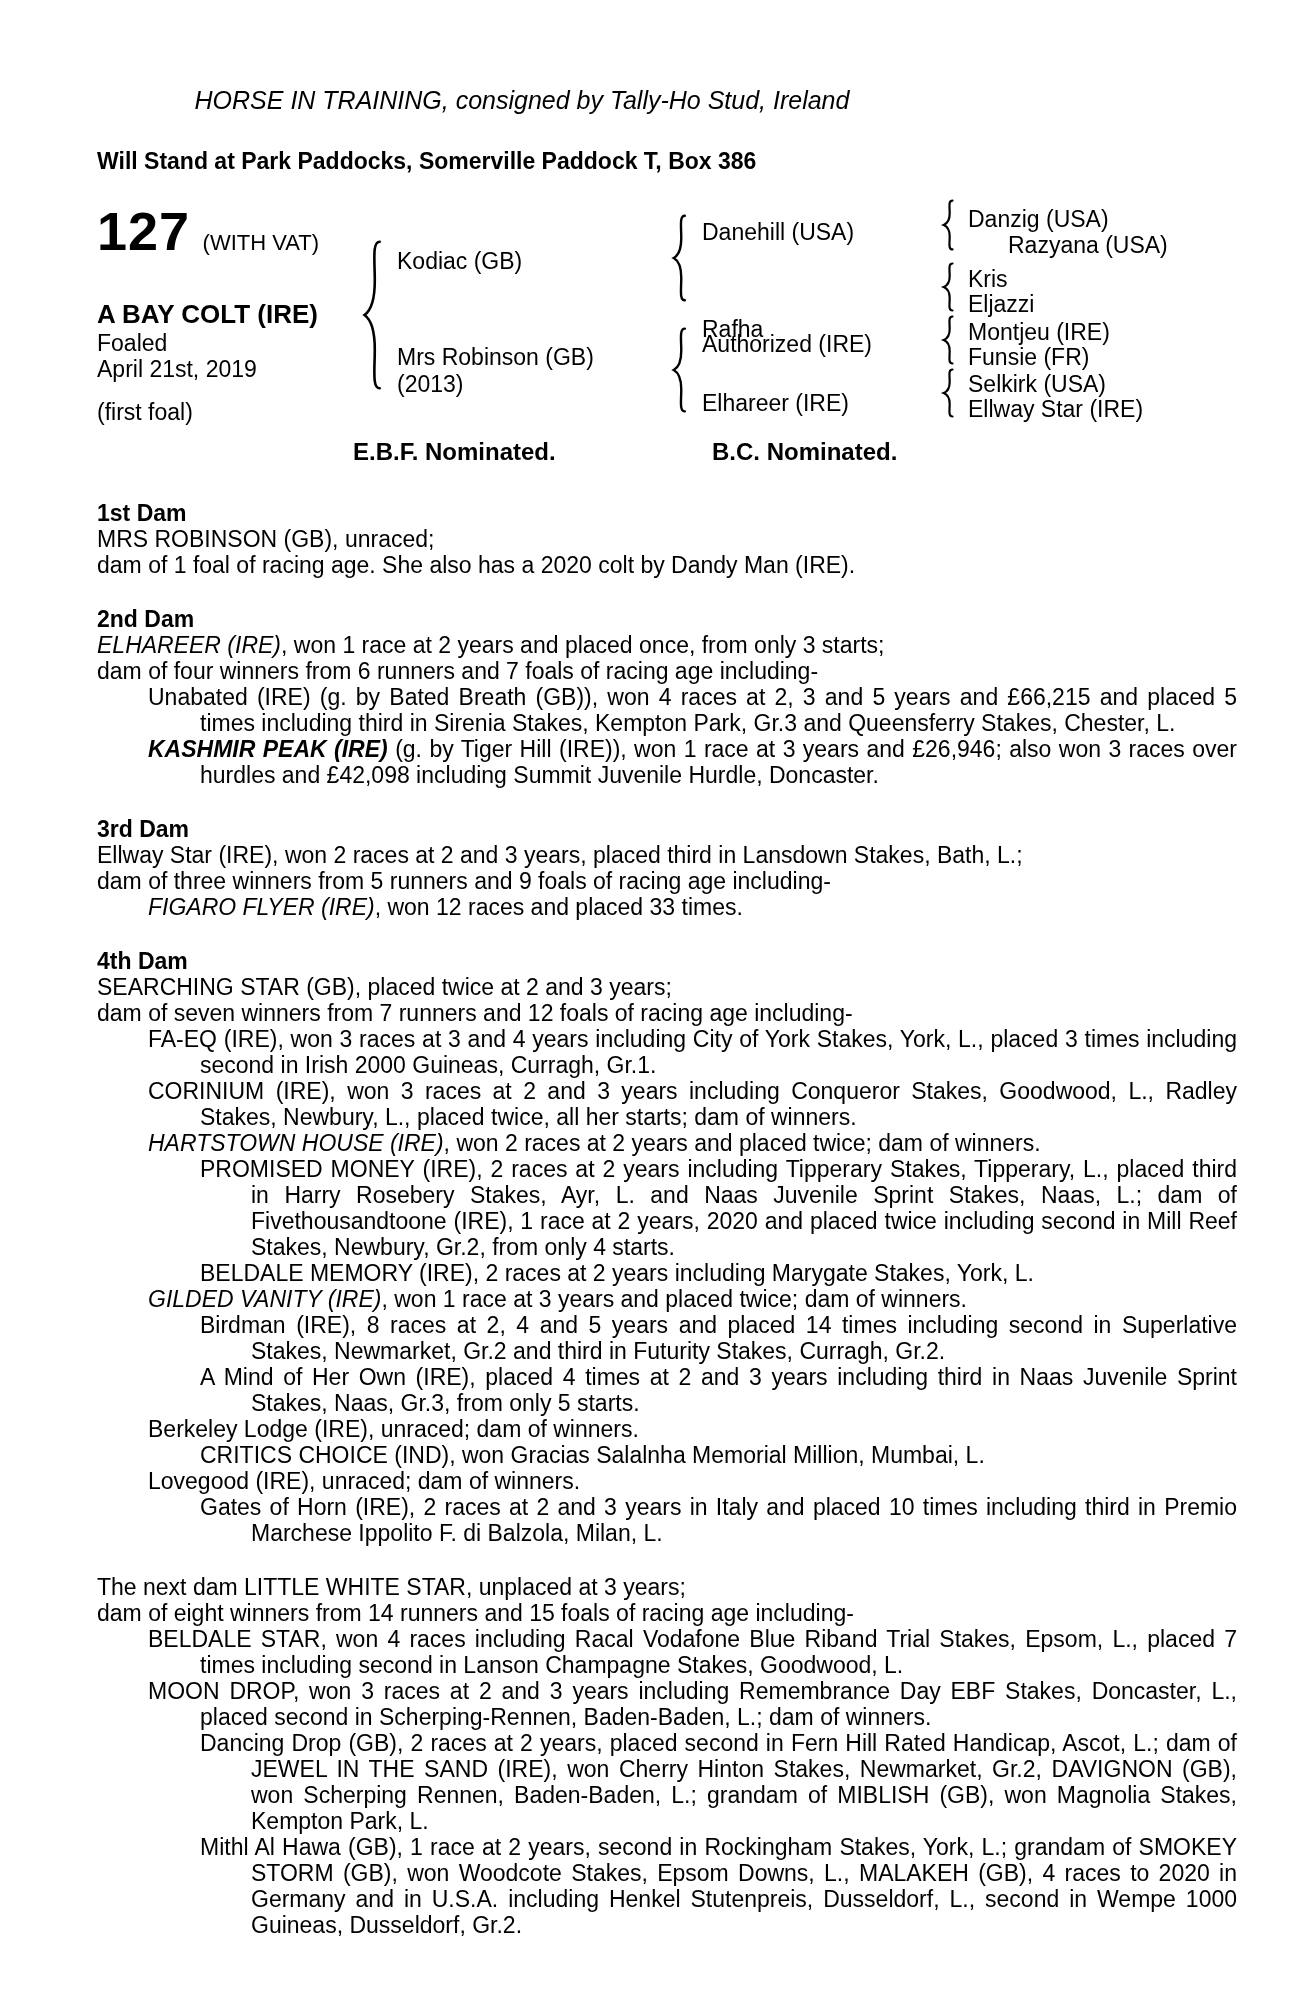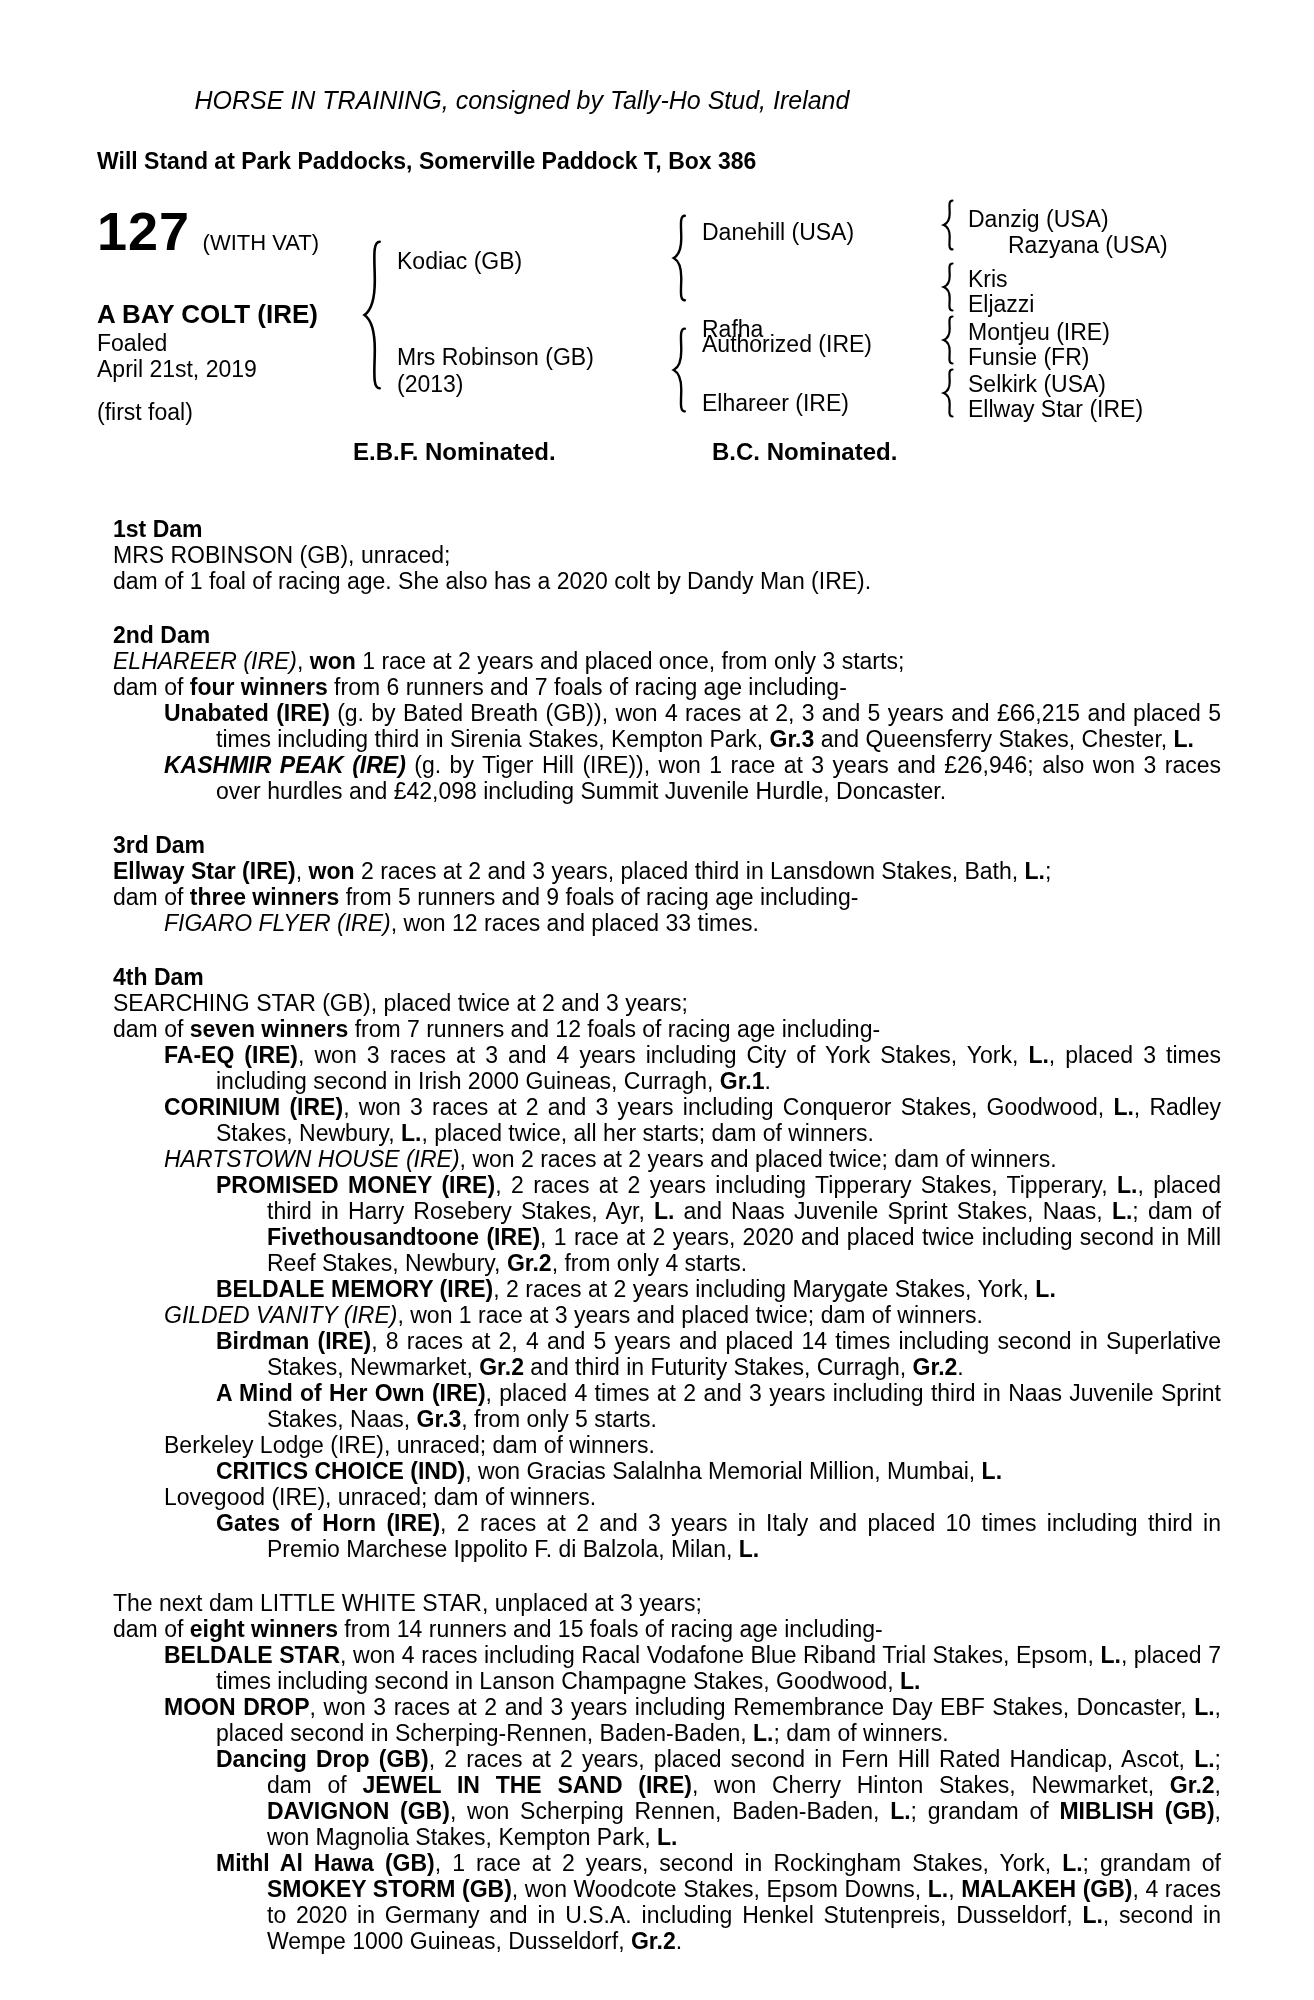--- a/index.html
+++ b/index.html
@@ -45,27 +45,27 @@
   .brace-s1{left:940px;top:199px;width:15px;height:52px;}
   .brace-s2{left:940px;top:262px;width:15px;height:50px;}
   .brace-s3{left:940px;top:315px;width:15px;height:50px;}
   .brace-s4{left:940px;top:368px;width:15px;height:50px;}
 
   .nom-ebf{left:353px;top:438px;font-weight:700;font-size:24px;}
   .nom-bc{left:712px;top:438px;font-weight:700;font-size:24px;}
 
   
   .sections{position:absolute;left:97px;top:500px;width:1140px;font-size:23px;line-height:26px;}
-  .sections section{margin:16px;}
+  .sections section{margin:0;}
   .sections section + section{margin-top:28px;}
   .sections h3{font-size:23px;line-height:26px;font-weight:700;margin:0;}
   .sections p{margin:0;}
   .p-l1{padding-left:103px;text-indent:-52px;text-align:justify;}
   .p-l2{padding-left:154px;text-indent:-51px;text-align:justify;}
-  .s-b{font-weight:700;}
+  .s-b{font-weight:400;}
   .s-i{font-style:italic;}
   .s-bi{font-weight:700;font-style:italic;}
 </style>
 </head>
 <body>
 
 <div class="page">
 
   <div class="abs title">HORSE IN TRAINING, consigned by Tally-Ho Stud, Ireland</div>
   <div class="abs stand">Will Stand at Park Paddocks, Somerville Paddock T, Box 386</div>

